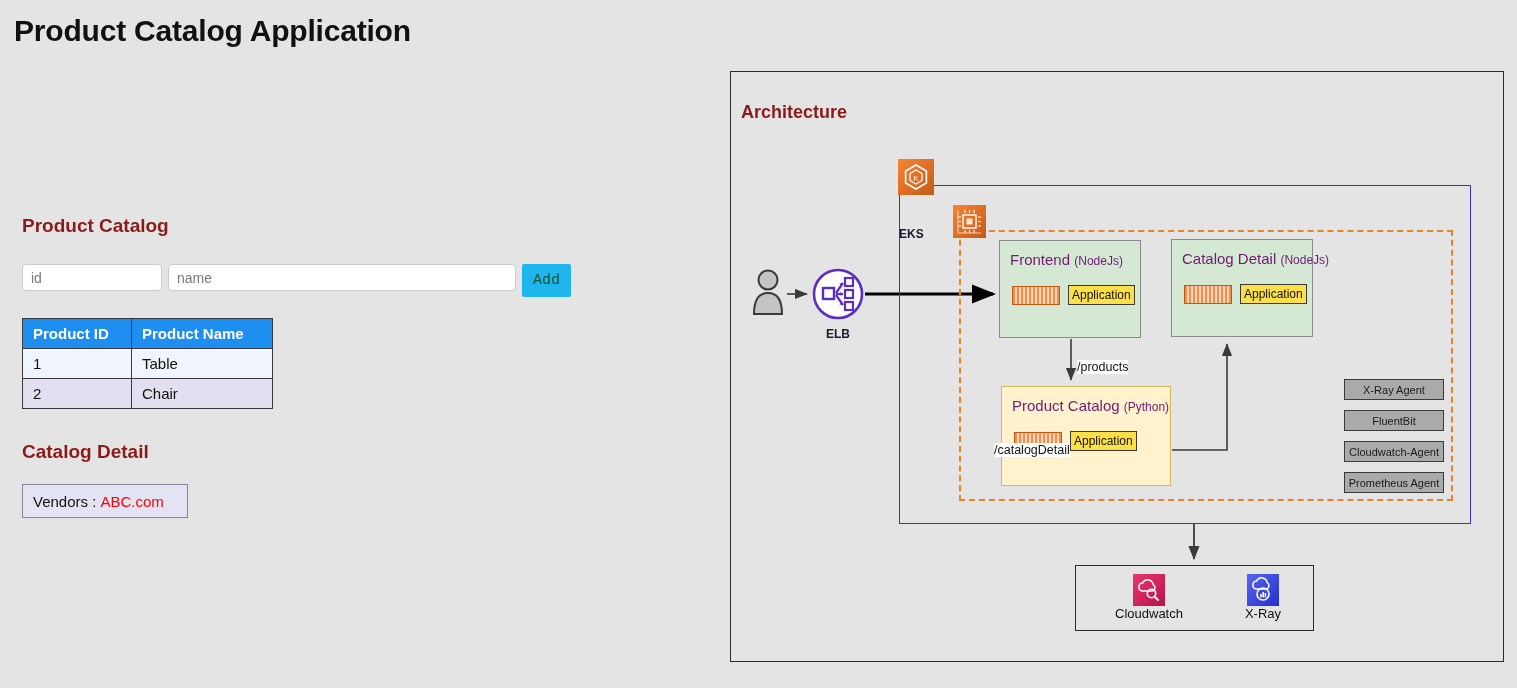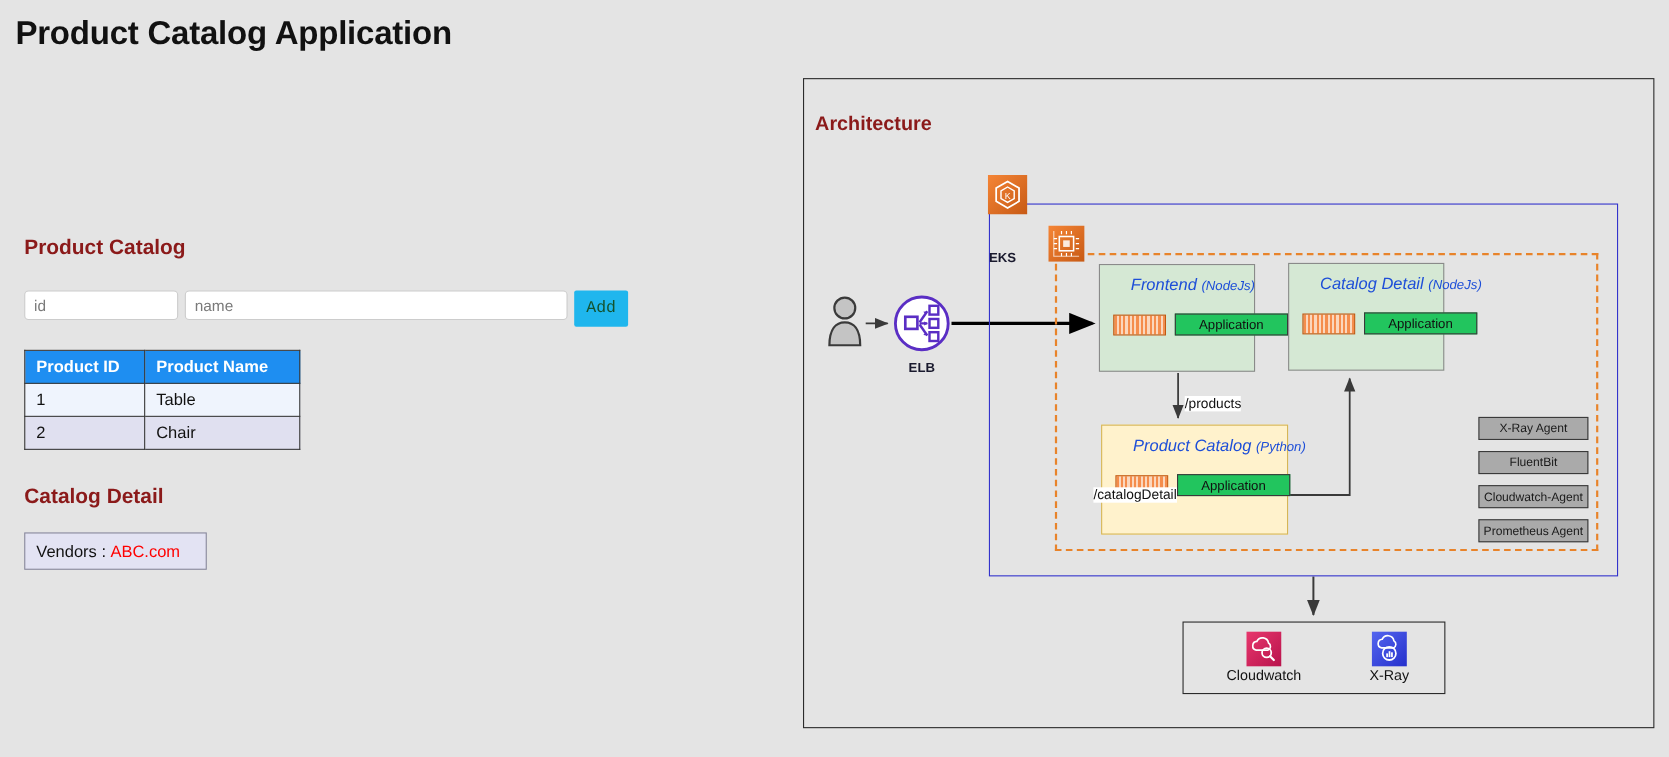--- a/index.html
+++ b/index.html
@@ -192,26 +192,25 @@
   
   .svc-box {
     position: absolute;
     box-sizing: border-box;
     border: 1px solid #8a8a8a;
   }
   .svc-green { background: #d5e8d4; }
   .svc-yellow { background: #fff2cc; border-color: #d6b656; }
   .svc-title {
     position: absolute;
-    left: 28px;
+    left: 10px;
     top: 10px;
     font-size: 15px;
-    color: #1d4ed8;
+    color: #701a75;
     white-space: nowrap;
-    font-style: italic;
   }
   .svc-title .lang { font-size: 12px; }
   .svc-inner {
     position: absolute;
     left: 12px;
     top: 44px;
     display: flex;
     align-items: center;
     gap: 8px;
   }
@@ -220,22 +219,22 @@
     height: 19px;
     box-sizing: border-box;
     border: 1px solid #c2570f;
     background:
       repeating-linear-gradient(90deg,
         #f58d4c 0px, #f58d4c 2px,
         #fbd7bd 2px, #fbd7bd 4px);
   }
   .app-chip {
     border: 1px solid #3a3a3a;
-    background: #22c55e;
-    padding: 2px 21px;
+    background: #fde047;
+    padding: 2px 3px;
     font-size: 12px;
     color: #111111;
   }
 
   #frontend-box { left: 268px; top: 168px; width: 142px; height: 98px; }
   #catalogdetail-box { left: 440px; top: 167px; width: 142px; height: 98px; }
   #productcatalog-box { left: 270px; top: 314px; width: 170px; height: 100px; }
 
   
   .agent-chip {

